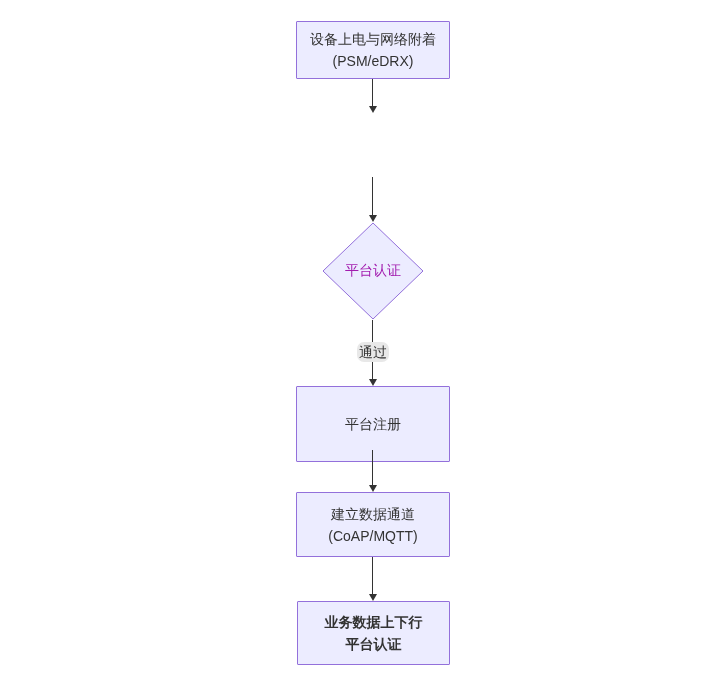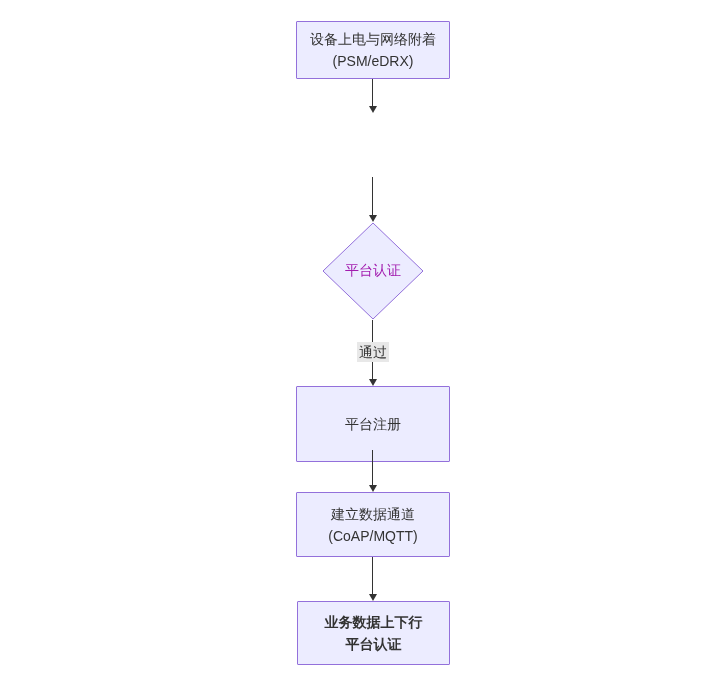--- a/index.html
+++ b/index.html
@@ -87,21 +87,21 @@
 
   <div class="decision" style="left:322px; top:222px; width:102px; height:98px;">
     <svg width="102" height="98" viewBox="0 0 102 98">
       <polygon points="51,1 101,49 51,97 1,49" fill="#ECECFF" stroke="#9370DB" stroke-width="1"></polygon>
     </svg>
     <div class="decision-label">平台认证</div>
   </div>
 
   <div>
     <div class="edge-line" style="left:372px; top:320px; height:59px;"></div>
-    <div class="edge-label" style="left:373px; top:352px;">通过</div>
+    <div class="edge-label" style="left:373px; top:352px;border-radius:7px;">通过</div>
     <div class="arrowhead" style="left:369px; top:379px;"></div>
   </div>
 
   <div class="node" style="left:296px; top:386px; width:154px; height:76px;">
     <div>平台注册</div>
   </div>
 
   <div>
     <div class="edge-line" style="left:372px; top:450px; height:35px;"></div>
     <div class="arrowhead" style="left:369px; top:485px;"></div>

